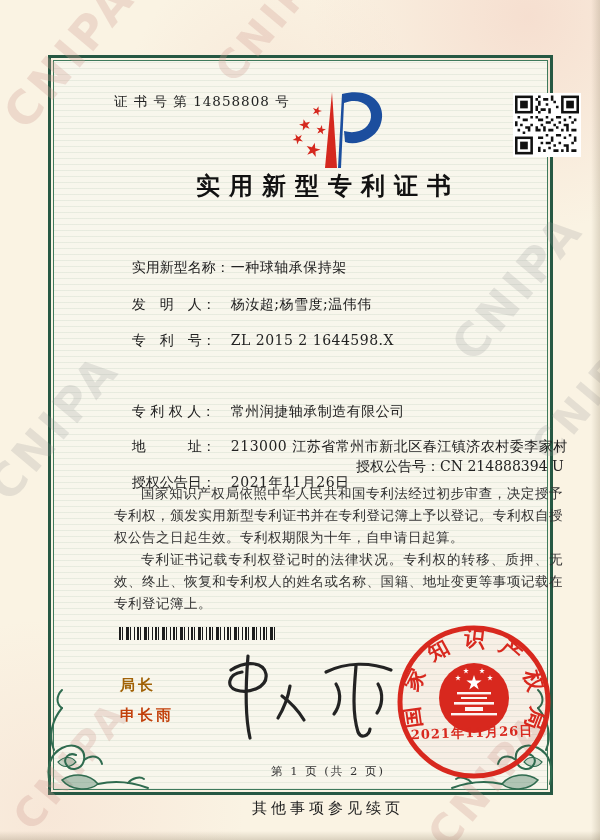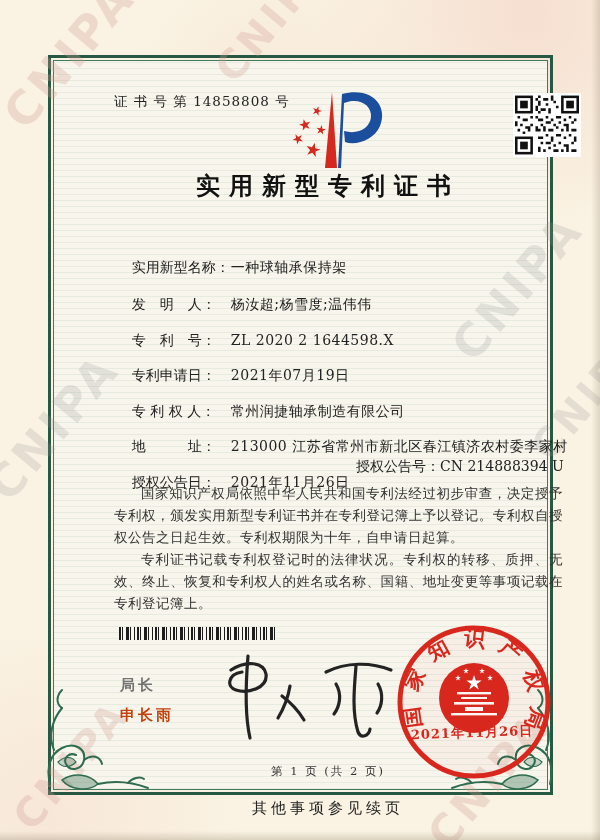--- a/index.html
+++ b/index.html
@@ -57,21 +57,21 @@
     line-height:22px;text-align:justify;color:#333;}
   .paras p{margin:0;text-indent:2em;letter-spacing:0.5px;}
 
   .barcode{position:absolute;left:83px;top:627px;width:157px;height:13px;
     background:repeating-linear-gradient(90deg,
       #1c1c1c 0 2px,#f8f6ec 2px 3px,#1c1c1c 3px 4px,#f8f6ec 4px 7px,
       #1c1c1c 7px 10px,#f8f6ec 10px 11px,#1c1c1c 11px 12px,#f8f6ec 12px 15px,
       #1c1c1c 15px 16px,#f8f6ec 16px 18px);}
 
   .signer-title{position:absolute;left:84px;top:676px;font-size:15px;font-weight:bold;
-    letter-spacing:3px;font-family:"DejaVu Sans","Liberation Sans",sans-serif;color:#737373;}
+    letter-spacing:3px;font-family:"DejaVu Sans","Liberation Sans",sans-serif;color:#a16207;}
   .signer-name{position:absolute;left:84px;top:706px;font-size:15px;font-weight:bold;
     letter-spacing:3px;font-family:"DejaVu Sans","Liberation Sans",sans-serif;color:#c2410c;}
   .signature{position:absolute;left:150px;top:650px;}
 
   .seal{position:absolute;left:358px;top:622px;}
   .seal-date{position:absolute;left:366px;top:724px;width:140px;text-align:center;
     color:#d8281e;font-weight:bold;font-size:13px;letter-spacing:1px;
     transform:rotate(-2deg);z-index:4;}
 
   .page-no{position:absolute;left:0;top:764px;width:100%;text-align:center;
@@ -164,24 +164,21 @@
 
   <div class="title">实用新型专利证书</div>
 
   <div class="frow fr0">
     <span class="flabel">实用新型名称：</span><span class="fvalue">一种球轴承保持架</span>
   </div>
   <div class="frow fr1">
     <span class="flabel">发　明　人：</span><span class="fvalue">杨汝超;杨雪度;温伟伟</span>
   </div>
   <div class="frow fr2">
-    <span class="flabel">专　利　号：</span><span class="fvalue">ZL 2020 2 1644598.X</span>
-  </div>
-  <div class="frow fr3">
-    <span class="flabel">专利申请日：</span><span class="fvalue">2021年07月19日</span>
+    <span class="flabel">专　利　号：</span><span class="fvalue">ZL 2015 2 1644598.X</span>
   </div>
   <div class="frow fr4">
     <span class="flabel">专 利 权 人：</span><span class="fvalue">常州润捷轴承制造有限公司</span>
   </div>
   <div class="frow fr5">
     <span class="flabel">地　　　址：</span><span class="fvalue">213000 江苏省常州市新北区春江镇济农村委李家村</span>
   </div>
   <div class="frow fr6">
     <span class="flabel">授权公告日：</span><span class="fvalue">2021年11月26日</span>
     <span class="grant-no"><span>授权公告号：</span><span>CN 214888394 U</span></span>

